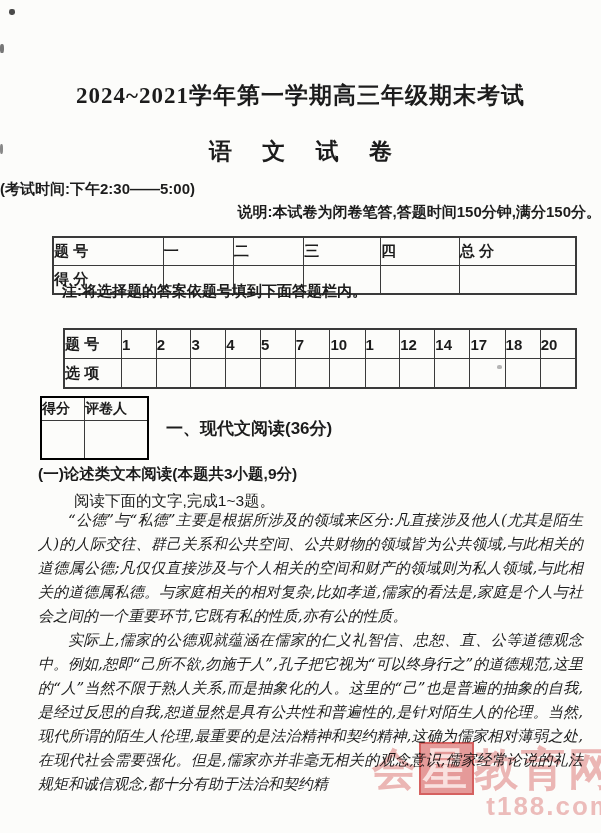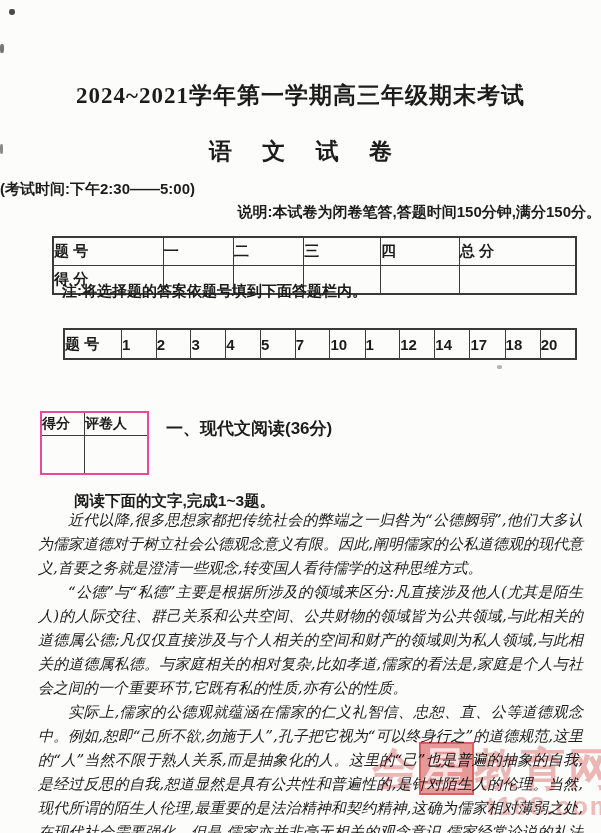--- a/index.html
+++ b/index.html
@@ -61,40 +61,40 @@
   .answer-table{
     position:absolute;left:63px;top:328px;
     width:514px;
     border:2px solid #3a3a3a;
   }
   .answer-table th,.answer-table td{height:28px;}
   .answer-table td.label{width:58px;}
   .answer-table td.q{width:35px;font-weight:bold;}
 
   .grader-box{
-    position:absolute;left:40px;top:411px;
-    border:2px solid #ec4899;
+    position:absolute;left:40px;top:396px;
+    border:2px solid #000000;
   }
   .grader-box th{height:22px;font-size:14px;}
   .grader-box td{height:37px;}
   .grader-box .g0{width:42px;}
   .grader-box .g1{width:62px;margin-top:24px;}
 
   
   .section-heading{
     position:absolute;left:166px;top:417px;
     font-size:17px;font-weight:bold;
   }
   .subsection-heading{
     position:absolute;left:38px;top:464px;
     font-size:15.5px;font-weight:bold;
   }
   .reading-prompt{
     position:absolute;left:38px;top:491px;
-    font-size:15.5px;font-weight:bold;padding-left:36px;
+    font-size:15.5px;font-weight:normal;padding-left:36px;
   }
 
   
   .passage{
     position:absolute;left:38px;top:508px;width:545px;
     font-family:"DejaVu Serif",serif;
     font-style:italic;
     font-size:15px;line-height:24px;
     text-align:justify;
   }
@@ -176,41 +176,57 @@
       <td class="q">5</td>
       <td class="q">7</td>
       <td class="q">10</td>
       <td class="q">1</td>
       <td class="q">12</td>
       <td class="q">14</td>
       <td class="q">17</td>
       <td class="q">18</td>
       <td class="q">20</td>
     </tr>
+    <tr>
+      <td class="label">选 项</td>
+      <td class="q"></td>
+      <td class="q"></td>
+      <td class="q"></td>
+      <td class="q"></td>
+      <td class="q"></td>
+      <td class="q"></td>
+      <td class="q"></td>
+      <td class="q"></td>
+      <td class="q"></td>
+      <td class="q"></td>
+      <td class="q"></td>
+      <td class="q"></td>
+      <td class="q"></td>
+    </tr>
   </tbody>
     </table>
 
   <table class="grader-box">
     <tbody>
         <tr>
       <th class="g0">得分</th>
       <th class="g1">评卷人</th>
     </tr>
     <tr>
       <td class="g0"></td>
       <td class="g1"></td>
     </tr>
   </tbody>
     </table>
 
   <div class="section-heading">一、现代文阅读(36分)</div>
+  <div class="subsection-heading">(一)论述类文本阅读(本题共3小题,9分)</div>
   <div class="reading-prompt">阅读下面的文字,完成1~3题。</div>
 
   <div class="passage">
-    <p>近代以降,很多思想家都把传统社会的弊端之一归咎为“公德阙弱”,他们大多认为儒家道德对于树立社会公德观念意义有限。因此,阐明儒家的公私道德观的现代意义,首要之务就是澄清一些观念,转变国人看待儒学的这种思维方式。</p>
     <p>“公德”与“私德”主要是根据所涉及的领域来区分:凡直接涉及他人(尤其是陌生人)的人际交往、群己关系和公共空间、公共财物的领域皆为公共领域,与此相关的道德属公德;凡仅仅直接涉及与个人相关的空间和财产的领域则为私人领域,与此相关的道德属私德。与家庭相关的相对复杂,比如孝道,儒家的看法是,家庭是个人与社会之间的一个重要环节,它既有私的性质,亦有公的性质。</p>
     <p>实际上,儒家的公德观就蕴涵在儒家的仁义礼智信、忠恕、直、公等道德观念中。例如,恕即“己所不欲,勿施于人”,孔子把它视为“可以终身行之”的道德规范,这里的“人”当然不限于熟人关系,而是抽象化的人。这里的“己”也是普遍的抽象的自我,是经过反思的自我,恕道显然是具有公共性和普遍性的,是针对陌生人的伦理。当然,现代所谓的陌生人伦理,最重要的是法治精神和契约精神,这确为儒家相对薄弱之处,在现代社会需要强化。但是,儒家亦并非毫无相关的观念意识,儒家经常论说的礼法规矩和诚信观念,都十分有助于法治和契约精</p>
   </div>
 
   <div class="watermark">
     <div class="wm-brand"><span>会</span><span class="wm-hl">星</span><span>教育网</span></div>
     <div class="wm-url">t188.com</div>
   </div>
 
   <div class="speck s1"></div>

